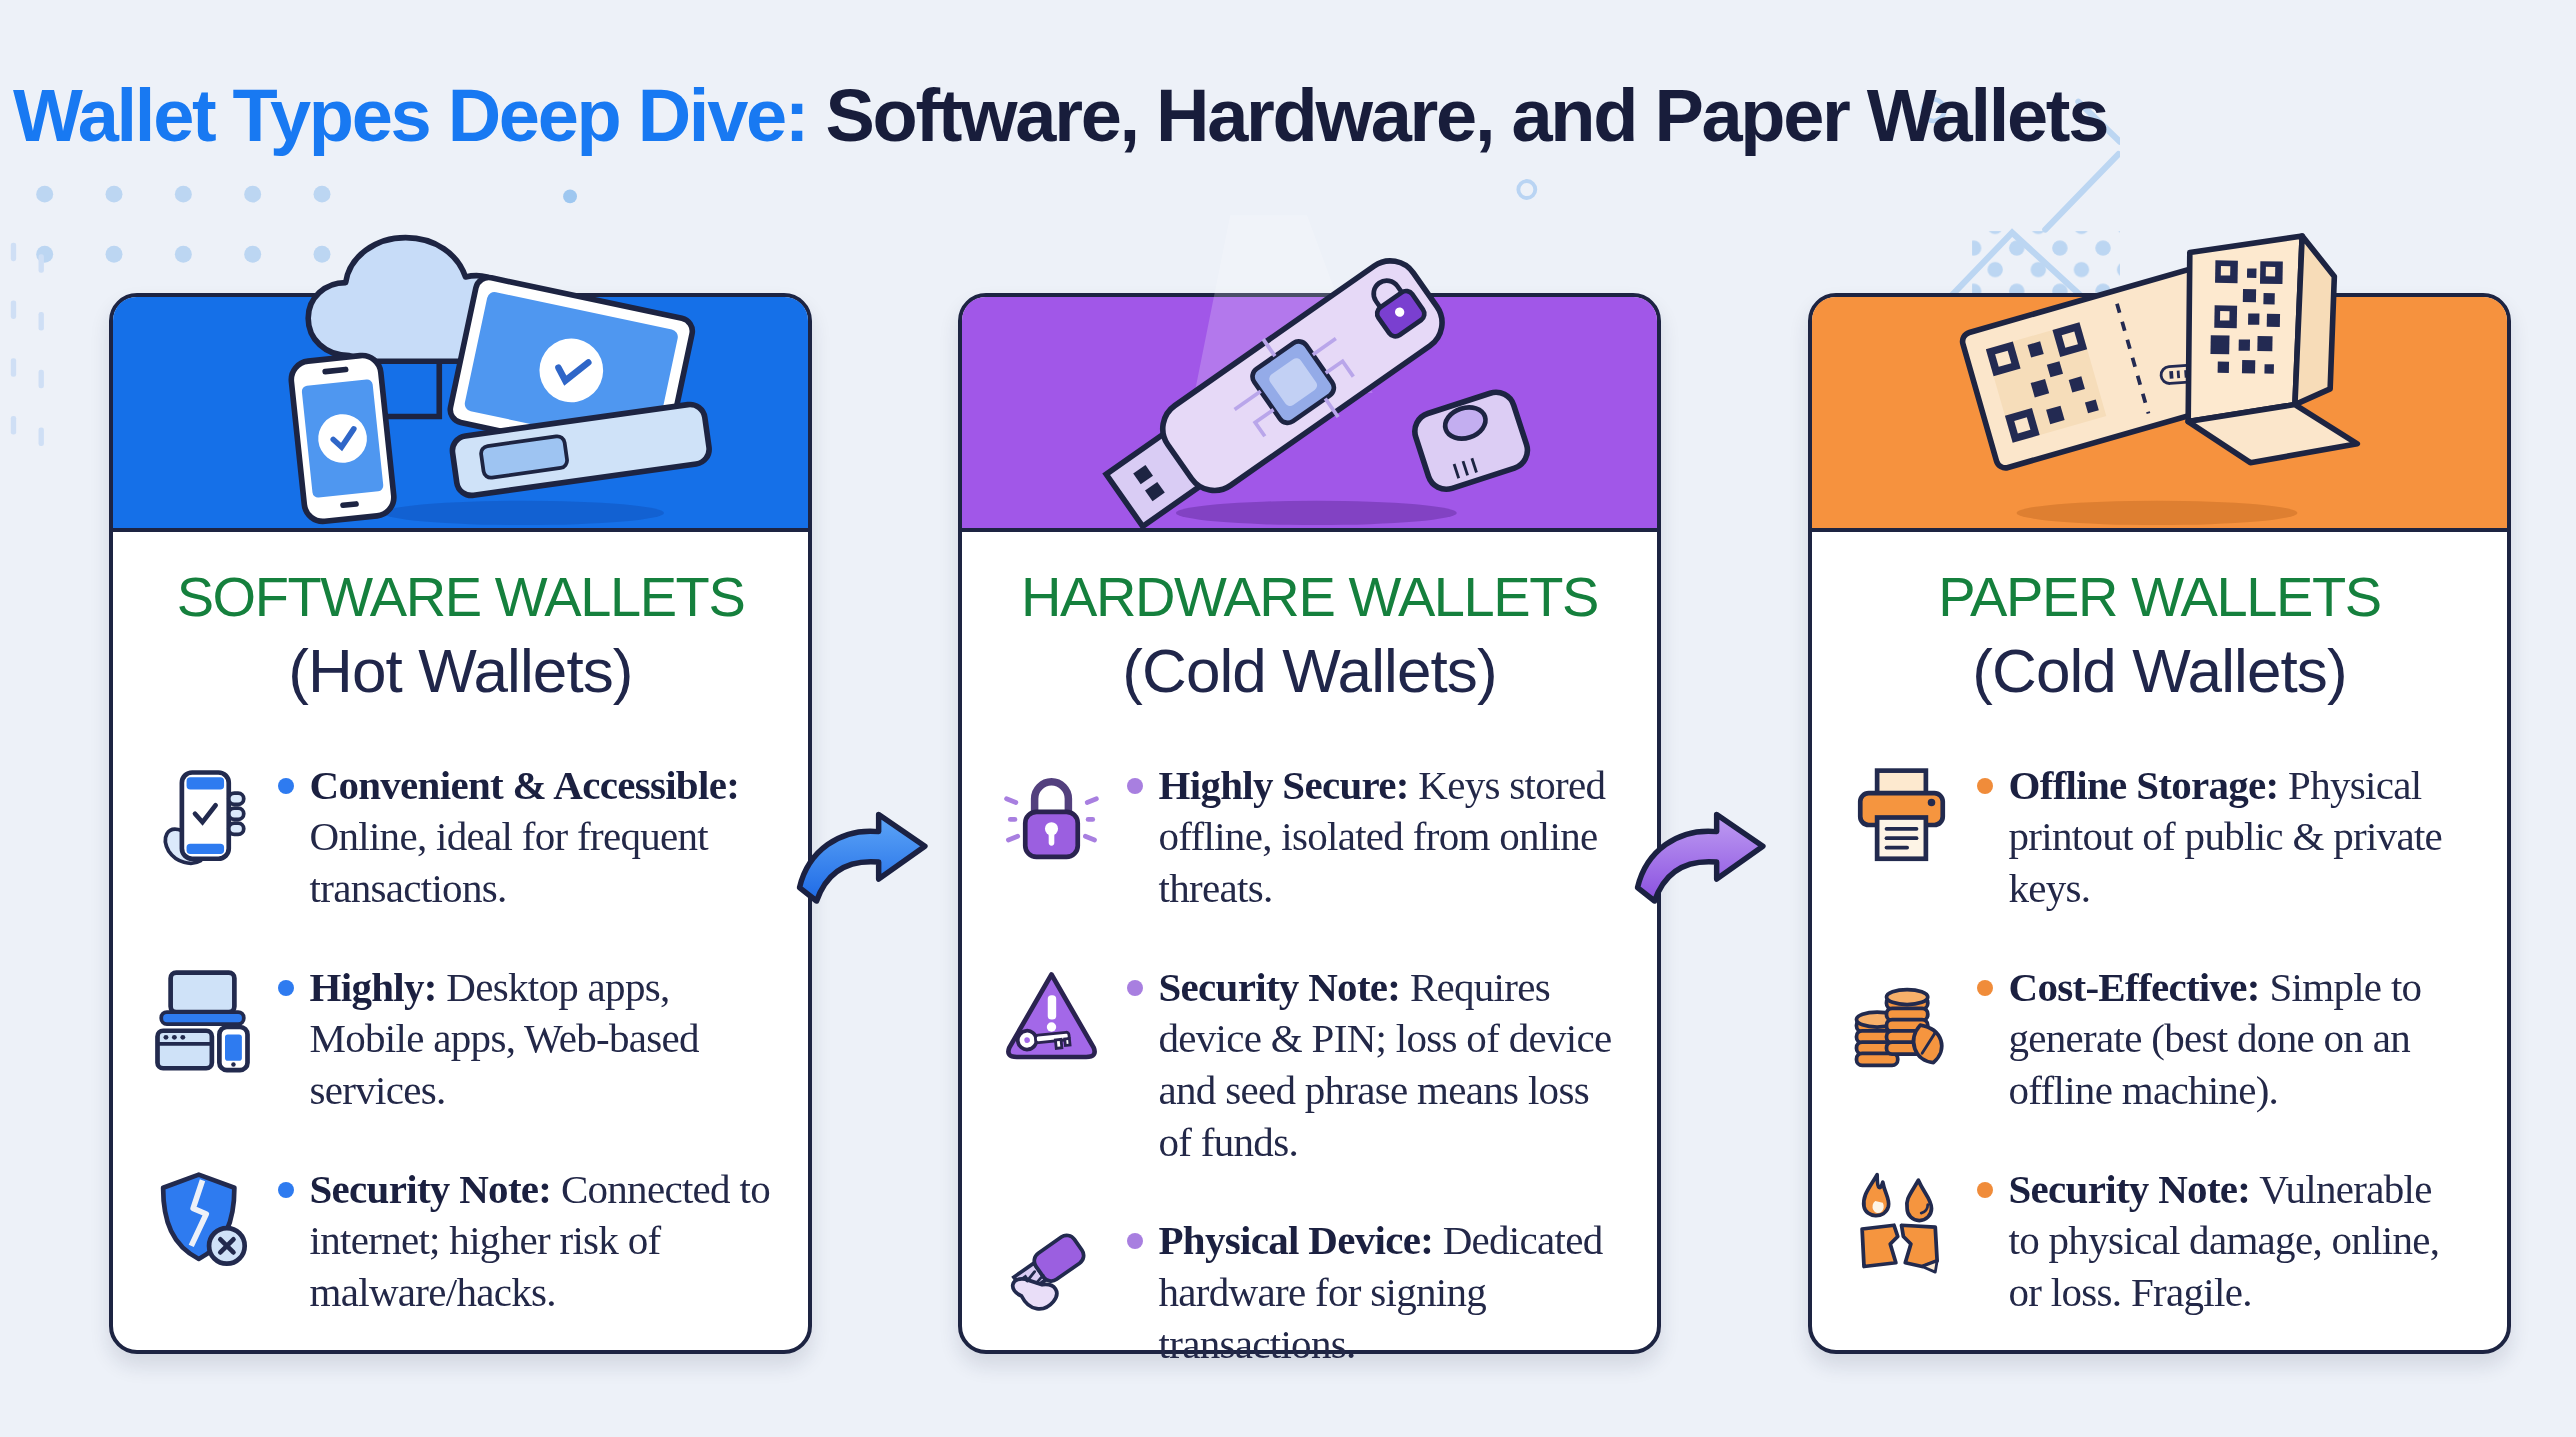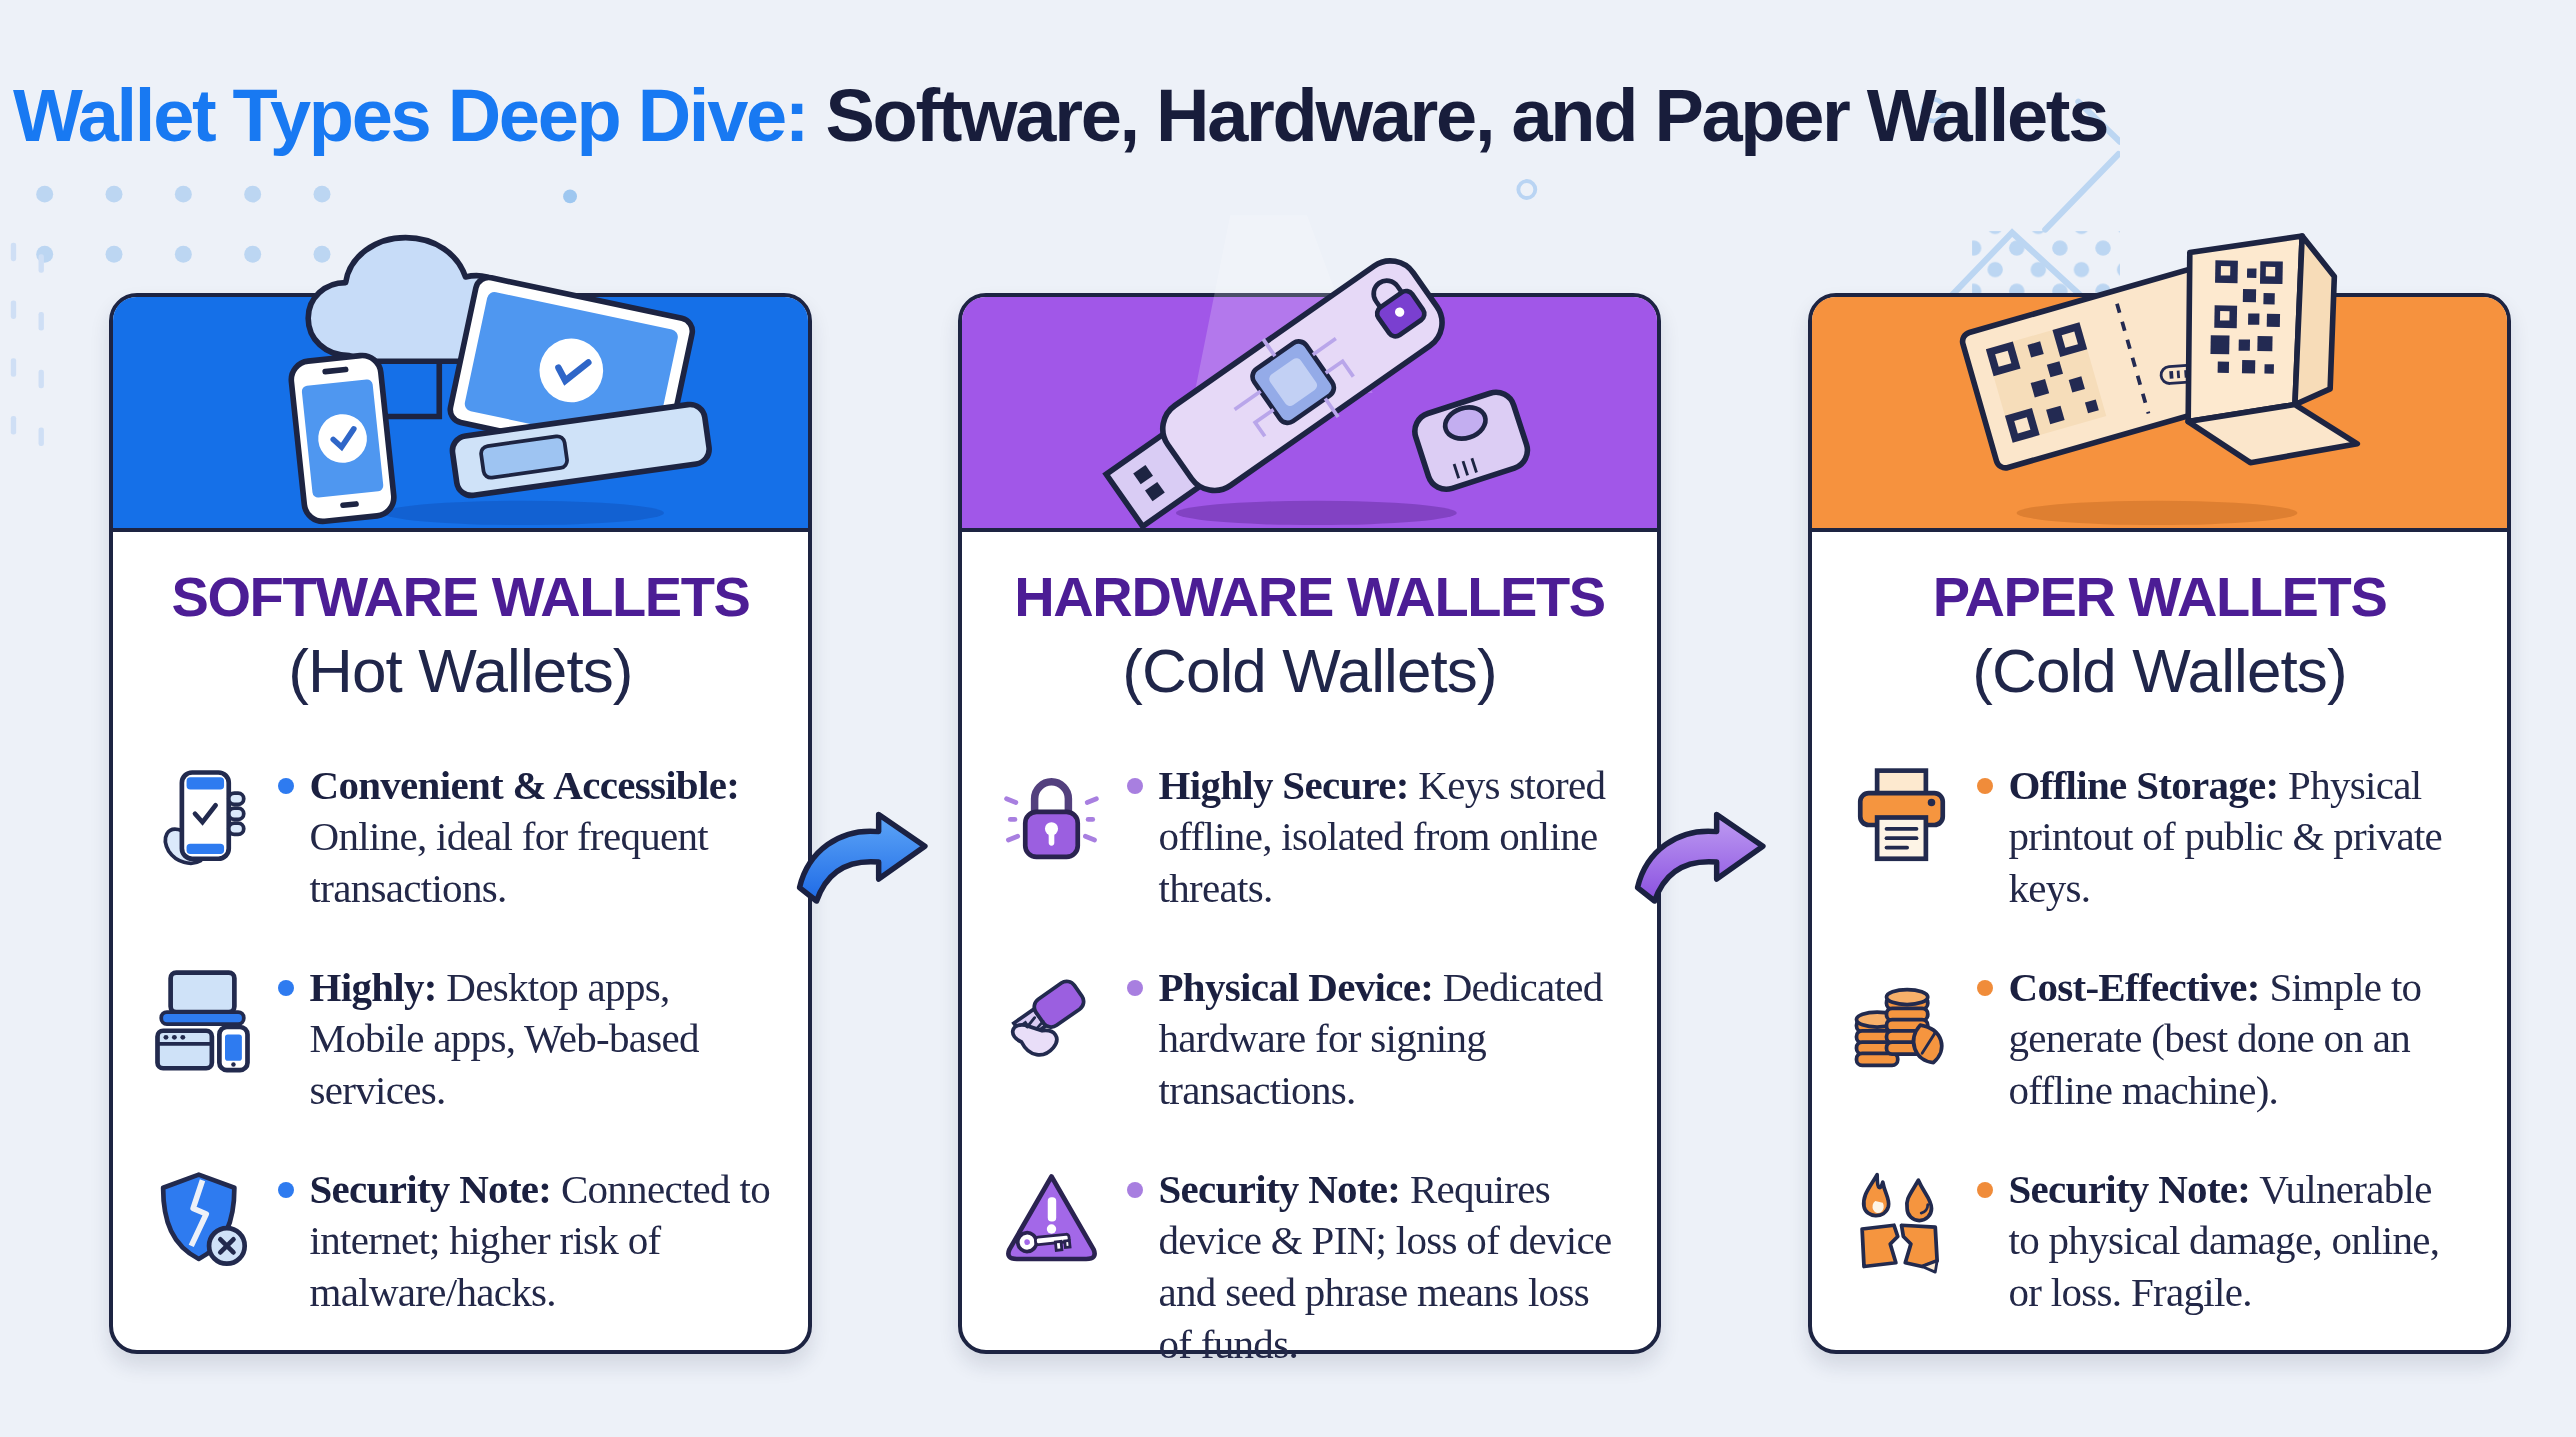--- a/index.html
+++ b/index.html
@@ -32,21 +32,21 @@
     border-radius:23.4px 23.4px 0 0;
     border-bottom:4.7px solid #1d2442;
   }
   .h-blue{background:#1570e8;}
   .h-purple{background:#a157e8;}
   .h-orange{background:#f6923e;}
   .illus{position:absolute;left:36px;top:-82px;width:618px;height:314px;overflow:visible;}
   .card-body{padding:32px 37px 0 37px;}
   .card-title{
     margin:0;text-align:center;
-    font-size:56px;font-weight:700;letter-spacing:-1.4px;color:#4c1d95;
+    font-size:56px;font-weight:400;letter-spacing:-1.4px;color:#15803d;
   }
   .card-subtitle{
     margin:5.6px 0 0 0;text-align:center;
     font-size:62px;font-weight:400;letter-spacing:-0.9px;color:#20264a;
   }
   .bullets{margin-top:54px;display:flex;flex-direction:column;gap:47px;}
   .bullet{display:flex;align-items:flex-start;gap:22.5px;font-family:Liberation Serif, serif;}
   .bicon{width:105px;height:105px;flex:0 0 105px;margin-top:5.6px;overflow:visible;}
   .bullet p{
     margin:0;position:relative;padding-left:32px;
@@ -249,45 +249,45 @@
             </g>
             <path d="M38 52 V36 a18 18 0 0 1 36 0 v16" fill="none" stroke="#53407e" stroke-width="8"></path>
             <rect x="28" y="50" width="56" height="48" rx="12" fill="#9b5fe0" stroke="#2a2350" stroke-width="5"></rect>
             <circle cx="56" cy="68" r="7" fill="#ffffff"></circle>
             <rect x="53" y="72" width="6" height="14" rx="3" fill="#ffffff"></rect>
           </svg>
           <p><span class="dot d-purple"></span><b>Highly Secure:</b> <span>Keys stored offline, isolated from online threats.</span></p>
         </div>
         <div class="bullet">
           <svg class="bicon" viewBox="0 0 112 112">
-            <g transform="rotate(-35 56 44)">
-              <rect x="14" y="34" width="26" height="22" fill="#d9ccf4" stroke="#222a4e" stroke-width="4"></rect>
-              <rect x="20" y="39" width="6" height="5" fill="#222a4e"></rect>
-                <rect x="20" y="47" width="6" height="5" fill="#222a4e"></rect>
-              <rect x="40" y="28" width="50" height="34" rx="10" fill="#9b5fe0" stroke="#222a4e" stroke-width="4"></rect>
-            </g>
-            <path d="M24 80 C10 74 12 60 28 62 L46 68 C60 66 66 76 58 86 C48 98 32 96 24 80 Z" fill="#e9def8" stroke="#222a4e" stroke-width="4" stroke-linejoin="round"></path>
-            <path d="M30 64 l8 -10 M40 66 l7 -8" stroke="#222a4e" stroke-width="3" fill="none" stroke-linecap="round"></path>
-          </svg>
-          <p><span class="dot d-purple"></span><b>Physical Device:</b> <span>Dedicated hardware for signing transactions.</span></p>
-        </div>
-        <div class="bullet">
-          <svg class="bicon" viewBox="0 0 112 112">
             <path d="M56 8 L101 86 Q105 96 93 96 L19 96 Q7 96 11 86 Z" fill="#a368e8" stroke="#2a2350" stroke-width="5" stroke-linejoin="round"></path>
             <rect x="52" y="30" width="9" height="26" rx="4" fill="#ffffff"></rect>
             <circle cx="56" cy="64" r="5" fill="#ffffff"></circle>
             <g transform="translate(30,78) rotate(-6)">
               <circle cx="0" cy="0" r="10" fill="#ffffff" stroke="#2a2350" stroke-width="4"></circle>
               <circle cx="0" cy="0" r="3" fill="#a368e8"></circle>
               <rect x="9" y="-4" width="36" height="8" rx="3" fill="#ffffff" stroke="#2a2350" stroke-width="3"></rect>
               <rect x="30" y="3" width="6" height="9" fill="#ffffff" stroke="#2a2350" stroke-width="3"></rect>
               <rect x="40" y="3" width="5" height="7" fill="#ffffff" stroke="#2a2350" stroke-width="3"></rect>
             </g>
           </svg>
           <p><span class="dot d-purple"></span><b>Security Note:</b> <span>Requires device &amp; PIN; loss of device and seed phrase means loss of funds.</span></p>
+        </div>
+        <div class="bullet">
+          <svg class="bicon" viewBox="0 0 112 112">
+            <g transform="rotate(-35 56 44)">
+              <rect x="14" y="34" width="26" height="22" fill="#d9ccf4" stroke="#222a4e" stroke-width="4"></rect>
+              <rect x="20" y="39" width="6" height="5" fill="#222a4e"></rect>
+                <rect x="20" y="47" width="6" height="5" fill="#222a4e"></rect>
+              <rect x="40" y="28" width="50" height="34" rx="10" fill="#9b5fe0" stroke="#222a4e" stroke-width="4"></rect>
+            </g>
+            <path d="M24 80 C10 74 12 60 28 62 L46 68 C60 66 66 76 58 86 C48 98 32 96 24 80 Z" fill="#e9def8" stroke="#222a4e" stroke-width="4" stroke-linejoin="round"></path>
+            <path d="M30 64 l8 -10 M40 66 l7 -8" stroke="#222a4e" stroke-width="3" fill="none" stroke-linecap="round"></path>
+          </svg>
+          <p><span class="dot d-purple"></span><b>Physical Device:</b> <span>Dedicated hardware for signing transactions.</span></p>
         </div>
       </div>
     </div>
   </section>
 
   <section class="card card-3">
     <div class="card-header h-orange">
       <svg class="illus" viewBox="0 0 660 335">
         <ellipse cx="330" cy="318" rx="150" ry="13" fill="rgba(150,70,10,0.25)"></ellipse>
         <g transform="translate(120,128) rotate(-16)">

